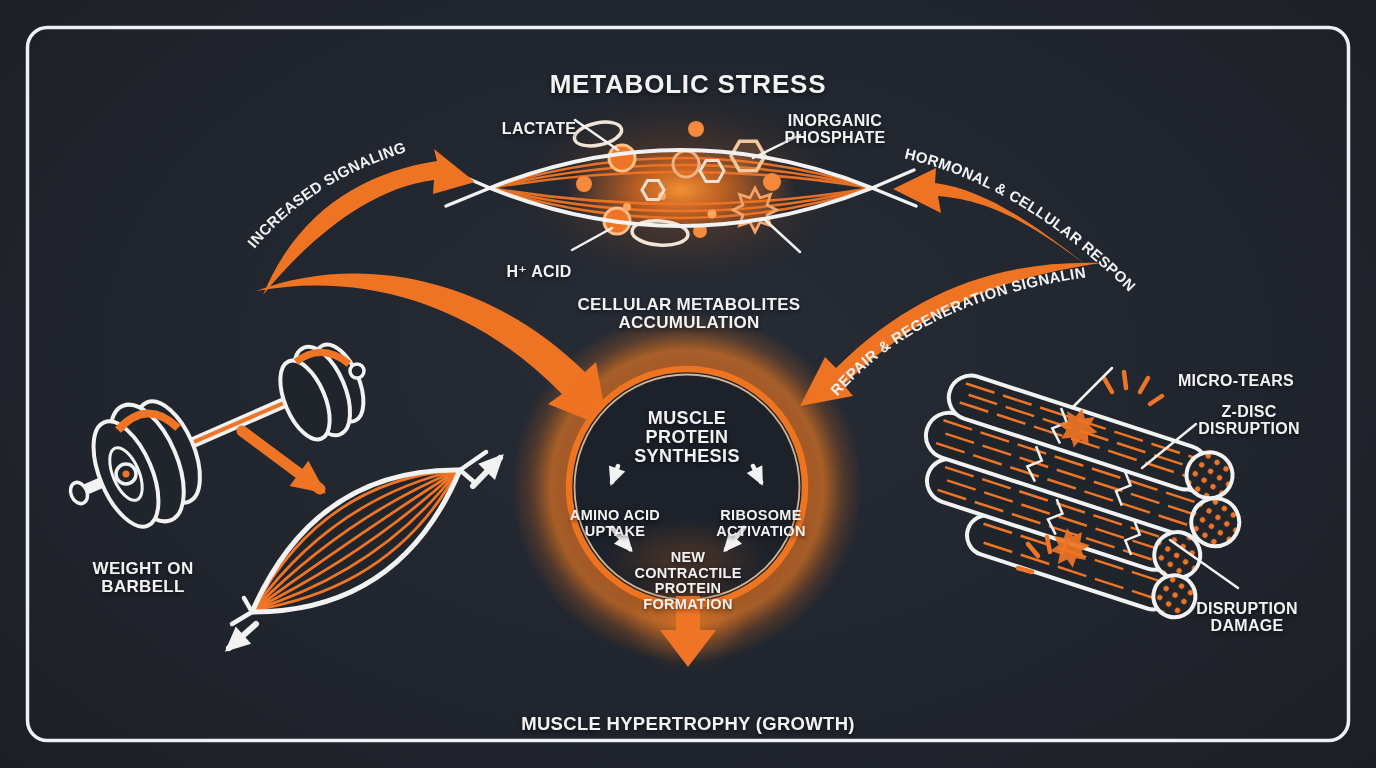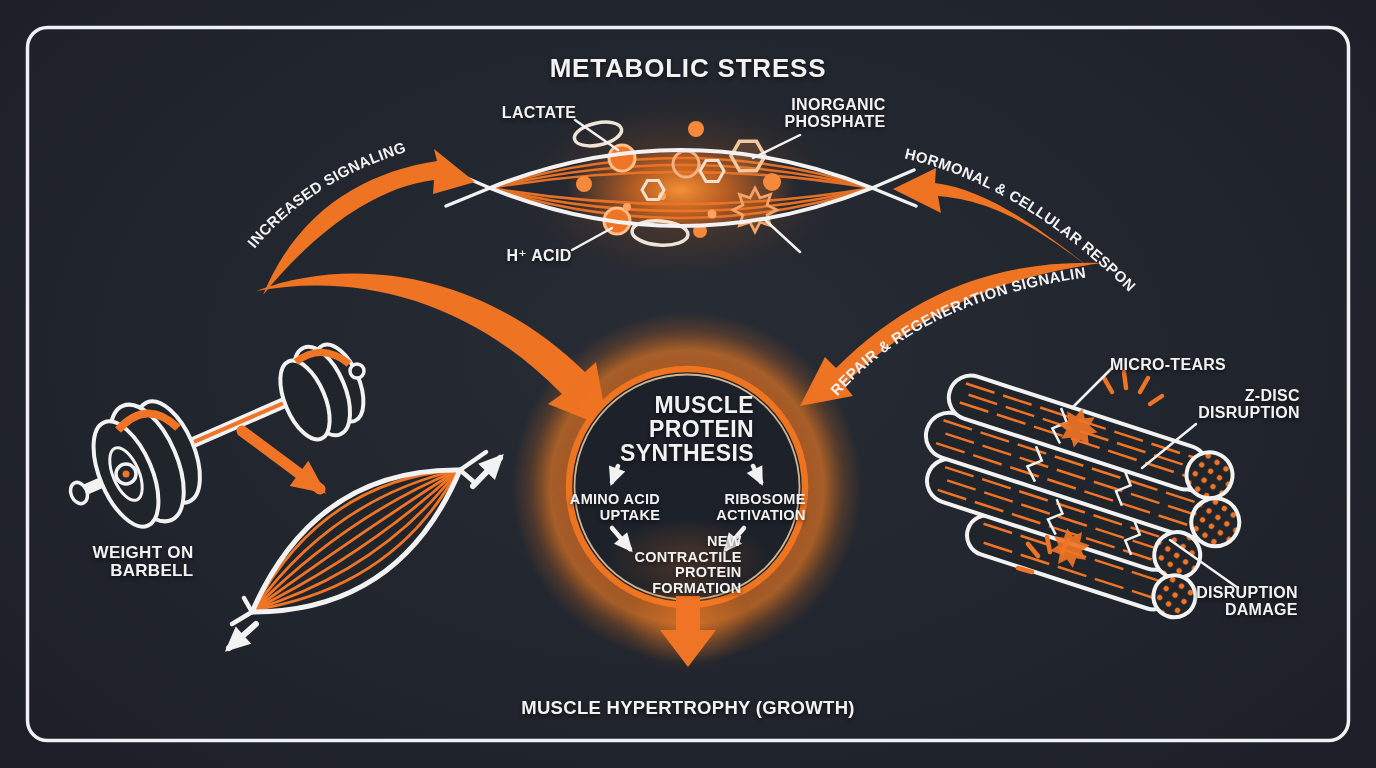--- a/index.html
+++ b/index.html
@@ -3,29 +3,29 @@
 <meta charset="utf-8">
 <style>
   html,body{margin:0;padding:0;background:#14171d;}
   .stage{
     position:relative;width:1376px;height:768px;overflow:hidden;
     background:radial-gradient(ellipse 980px 640px at 50% 46%, #272c35 0%, #21252d 55%, #1b1e25 100%);
     font-family:"Liberation Sans","DejaVu Sans",sans-serif;
   }
   svg.art{position:absolute;left:0;top:0;}
   .lbl{
-    position:absolute;color:#f2f2f2;font-weight:700;text-align:right;
+    position:absolute;color:#f2f2f2;font-weight:700;text-align:center;
     white-space:pre-line;line-height:1.08;letter-spacing:.3px;
-    transform:translateX(-50%);text-shadow:0 2px 4px rgba(0,0,0,.55);
+    transform:translateX(-50%);text-shadow:0 2px 4px rgba(0,0,0,.55);margin-top:16px;
   }
   .s14{font-size:14.5px}
   .s16{font-size:16px}
   .s17{font-size:17px}
   .s18{font-size:18.5px}
-  .s23{font-size:23px;line-height:1.05;letter-spacing:.4px}
+  .s23{font-size:18px;line-height:1.05;letter-spacing:.4px}
   .s26{font-size:26px;letter-spacing:.8px}
   .curvedText{fill:#f2f2f2;font-weight:700;font-size:15px;letter-spacing:.4px;}
 </style>
 </head>
 <body>
 
 <div class="stage">
 
 <svg class="art" width="1376" height="768" viewBox="0 0 1376 768">
   <defs>
@@ -259,25 +259,27 @@
 
   <ellipse cx="687" cy="622" rx="62" ry="45" fill="url(#rg2)" opacity="0.8" filter="url(#blur6)"></ellipse>
   <path d="M676,596 L700,596 L700,630 L716,630 L688,667 L660,630 L676,630 Z" fill="#ef7425"></path>
 </svg>
 
 <div class="lbl s26" style="left:688px;top:54px">METABOLIC STRESS</div>
 <div class="lbl s16" style="left:539px;top:104px">LACTATE</div>
 <div class="lbl s16" style="left:835px;top:96px">INORGANIC
 PHOSPHATE</div>
 <div class="lbl s16" style="left:539px;top:247px">H⁺ ACID</div>
+<div class="lbl s17" style="left:689px;top:280px">CELLULAR METABOLITES
+ACCUMULATION</div>
 
 <div class="lbl s17" style="left:143px;top:544px">WEIGHT ON
 BARBELL</div>
 
-<div class="lbl s16" style="left:1168px;top:356px">MICRO-TEARS</div>
+<div class="lbl s16" style="left:1236px;top:356px">MICRO-TEARS</div>
 <div class="lbl s16" style="left:1249px;top:387px">Z-DISC
 DISRUPTION</div>
 <div class="lbl s16" style="left:1247px;top:584px">DISRUPTION
 DAMAGE</div>
 
 <div class="lbl s23" style="left:687px;top:393px">MUSCLE
 PROTEIN
 SYNTHESIS</div>
 <div class="lbl s14" style="left:615px;top:492px">AMINO ACID
 UPTAKE</div>

